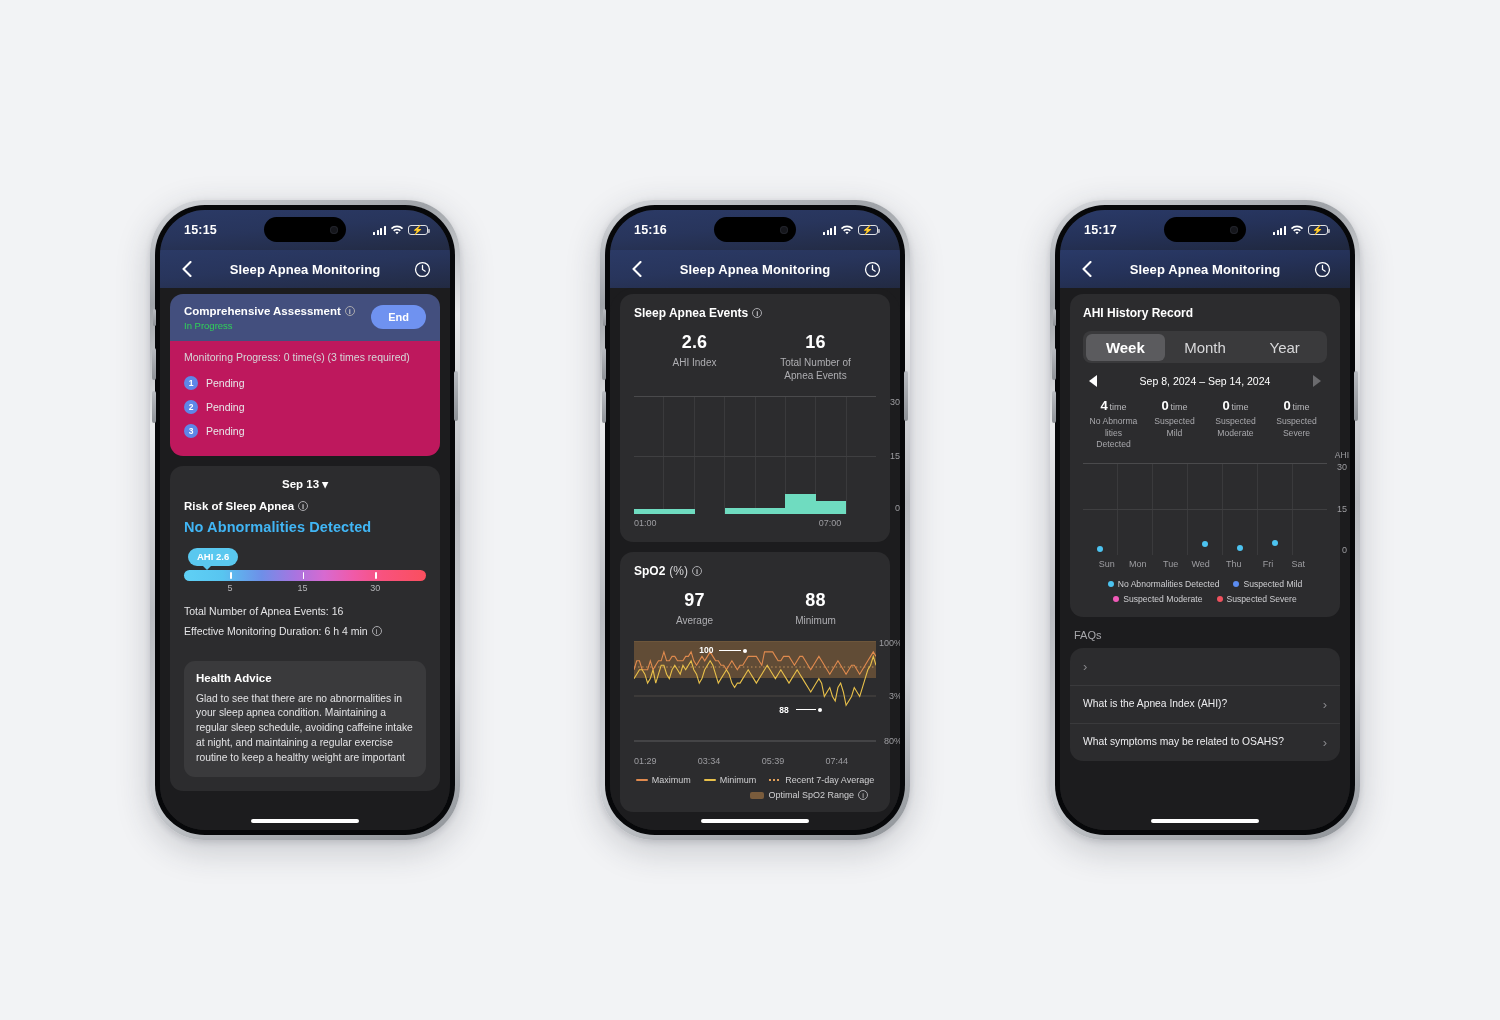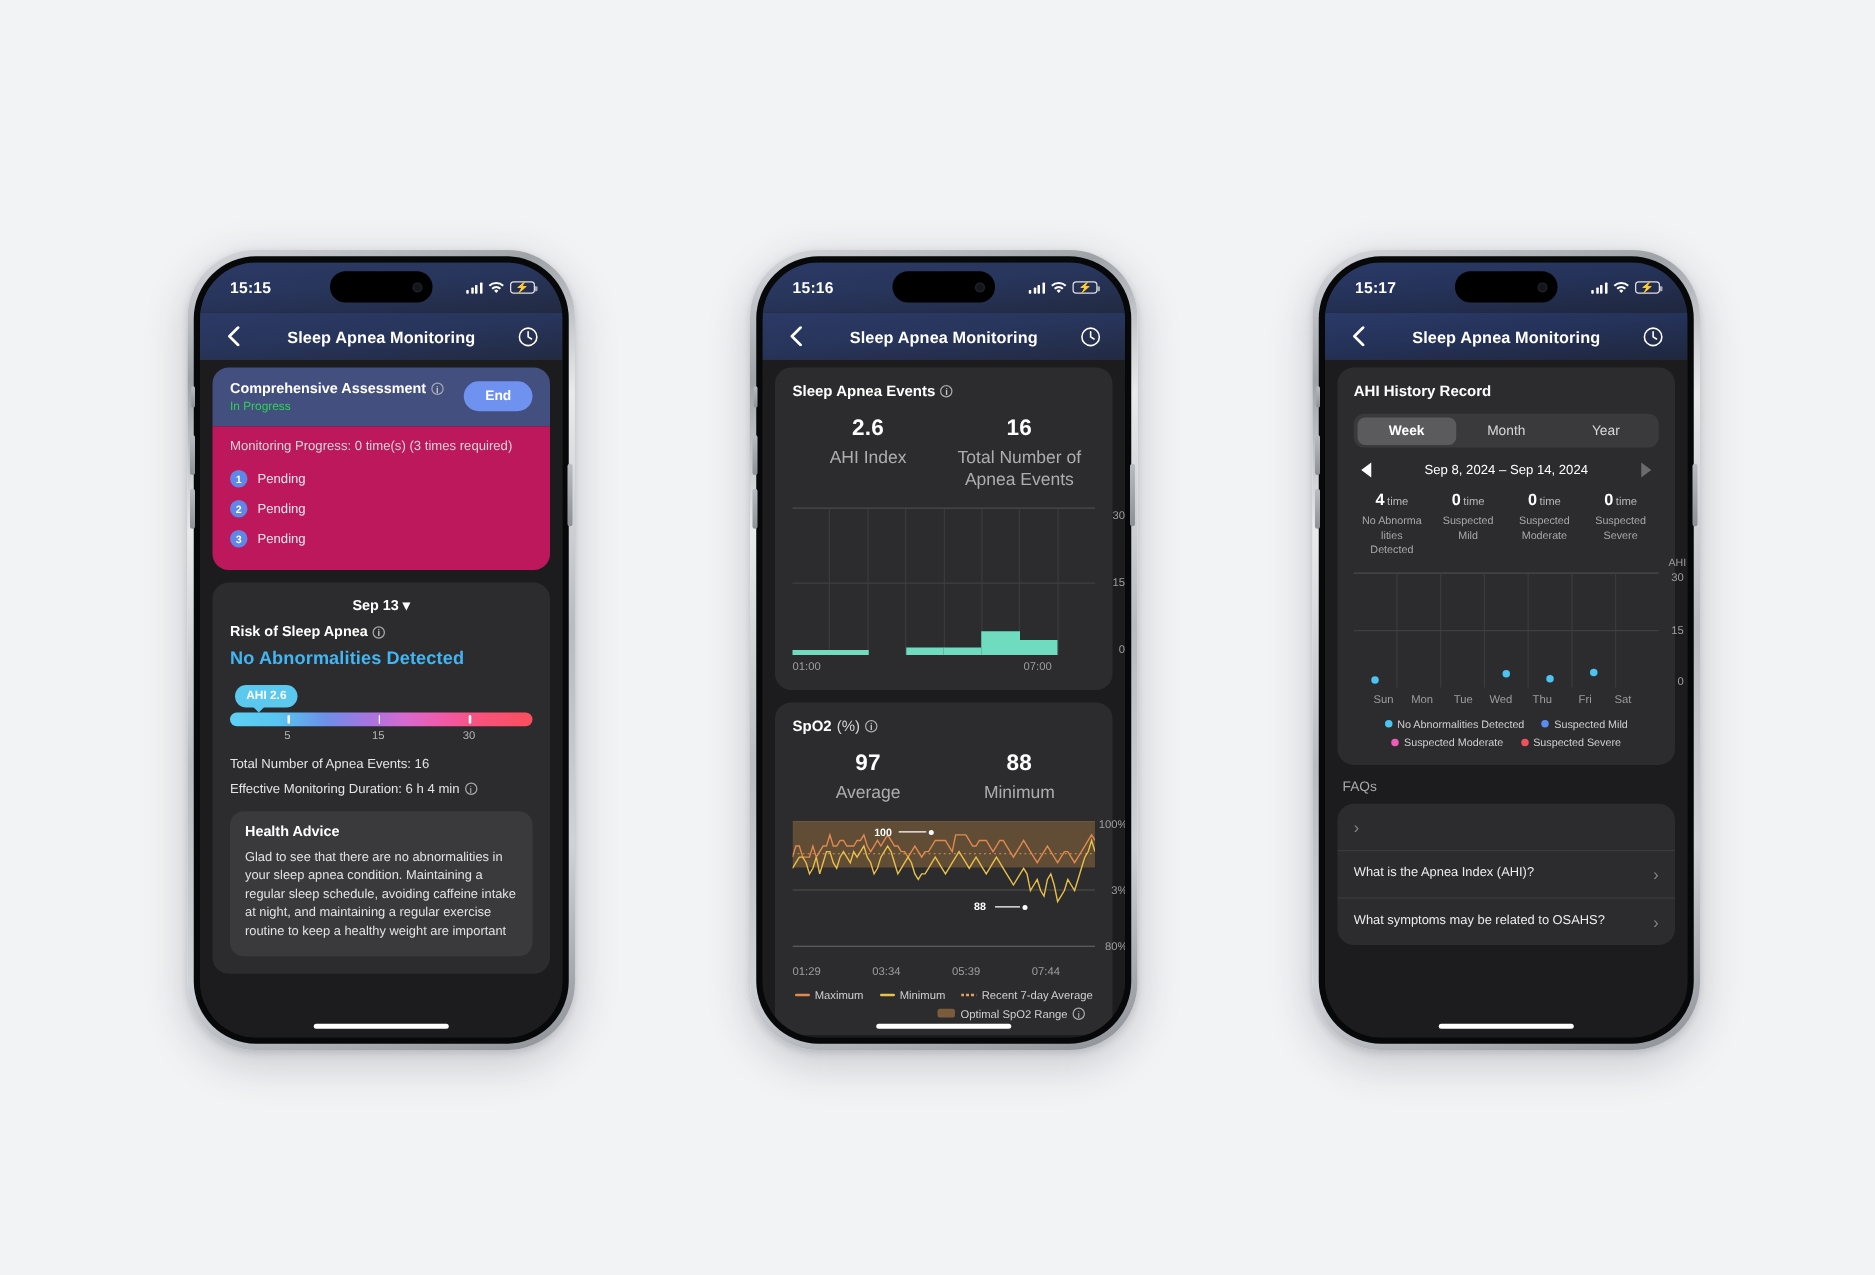--- a/index.html
+++ b/index.html
@@ -120,30 +120,30 @@
   .ahi-badge::after { content:''; position:absolute; left: 14px; bottom: -4px;
                       border-left:5px solid transparent; border-right:5px solid transparent; border-top:5px solid #5ac8ef; }
   .grad-bar { height: 11px; border-radius: 6px; margin-top: 4px; position: relative;
               background: linear-gradient(90deg,#5fd0f5 0%, #58c5f0 16%, #6e8fe8 32%, #a874e0 46%, #d76ad0 58%, #f05aa8 70%, #f8527e 82%, #fa4f5e 100%); }
   .grad-tick { position:absolute; top: 2px; width: 1.6px; height: 7px; background:#fff; border-radius:1px; }
   .grad-lbls { position: relative; height: 14px; margin-top: 2px; }
   .grad-lbls span { position:absolute; transform:translateX(-50%); font-size: 9px; color:#b5b5b8; }
 
   .stat-line { font-size: 10.5px; color:#e4e4e6; margin-top: 8px; display:flex; align-items:center; gap:4px; }
 
-  .advice { background:#3a3a3c; border-radius: 11px; padding: 11px 12px; margin-top: 12px; }
+  .advice { background:#3a3a3c; border-radius: 11px; padding: 11px 12px; margin-top: 24px; }
   .advice-t { font-size: 11.5px; font-weight:bold; color:#fff; }
   .advice-b { font-size: 10.3px; color:#e2e2e4; line-height: 1.45; margin-top: 8px; }
 
   
   .sec-title { font-size: 12px; font-weight:bold; color:#fff; display:flex; align-items:center; gap:4px; }
   .metrics { display:flex; margin-top: 12px; }
   .metric { flex:1; text-align:center; }
   .metric .v { font-size: 18px; font-weight:bold; color:#fff; letter-spacing:.2px; }
-  .metric .l { font-size: 14px; color:#aeaeb2; margin-top: 3px; line-height: 1.3; }
+  .metric .l { font-size: 10px; color:#aeaeb2; margin-top: 3px; line-height: 1.3; }
 
   .chart-box { position: relative; margin-top: 14px; }
   .bar-chart { position: relative; height: 118px; border-top: 1px solid #4a4a4c; }
   .bar-grid { position:absolute; inset:0; display:flex; }
   .bar-grid i { flex:1; border-right:1px solid #3a3a3c; }
   .bar-grid i:last-child { border-right:none; }
   .hline { position:absolute; left:0; right:0; height:1px; background:#3f3f41; }
   .bars { position:absolute; left:0; right:0; bottom:0; height:100%; display:flex; align-items:flex-end; }
   .bcol { flex:1; display:flex; align-items:flex-end; height:100%; }
   .bar { width:100%; background:#6fdcc0; }
@@ -154,21 +154,21 @@
   .spo2-axis { position:absolute; right:-26px; font-size:9px; color:#9d9da1; transform:translateY(-50%); }
   .spo2-x { display:flex; justify-content:space-between; font-size:9px; color:#9d9da1; margin-top:5px; padding-right: 28px; }
   .legend { display:flex; justify-content:center; gap:13px; flex-wrap:wrap; margin-top: 9px; }
   .lg { display:flex; align-items:center; gap:4px; font-size:9px; color:#d0d0d2; }
   .lg-line { width:12px; height:2px; border-radius:1px; }
   .lg-dash { width:12px; height:2px; background: repeating-linear-gradient(90deg,#e2a05a 0 2px, transparent 2px 4px); }
   .lg-band { width:14px; height:7px; border-radius:2px; background:#7a5c3c; }
 
   
   .seg { display:flex; background:#3a3a3c; border-radius: 8px; padding: 2.5px; margin-top: 11px; }
-  .seg div { flex:1; text-align:center; font-size: 11px; color:#d8d8da; padding: 5px 0; border-radius: 6px; cursor:pointer; }
+  .seg div { flex:1; text-align:center; font-size: 15px; color:#d8d8da; padding: 5px 0; border-radius: 6px; cursor:pointer; }
   .seg div.on { background:#5b5b5e; color:#fff; font-weight:bold; }
 
   .weeknav { display:flex; align-items:center; justify-content:space-between; padding: 12px 6px 9px; }
   .weeknav .d { font-size: 10.5px; color:#fff; font-weight:500; }
   .arr { width:0; height:0; cursor:pointer; }
   .arr-l { border-top:6px solid transparent; border-bottom:6px solid transparent; border-right:8px solid #fff; }
   .arr-r { border-top:6px solid transparent; border-bottom:6px solid transparent; border-left:8px solid #6b6b6e; }
 
   .cnts { display:flex; }
   .cnt { flex:1; text-align:center; }

